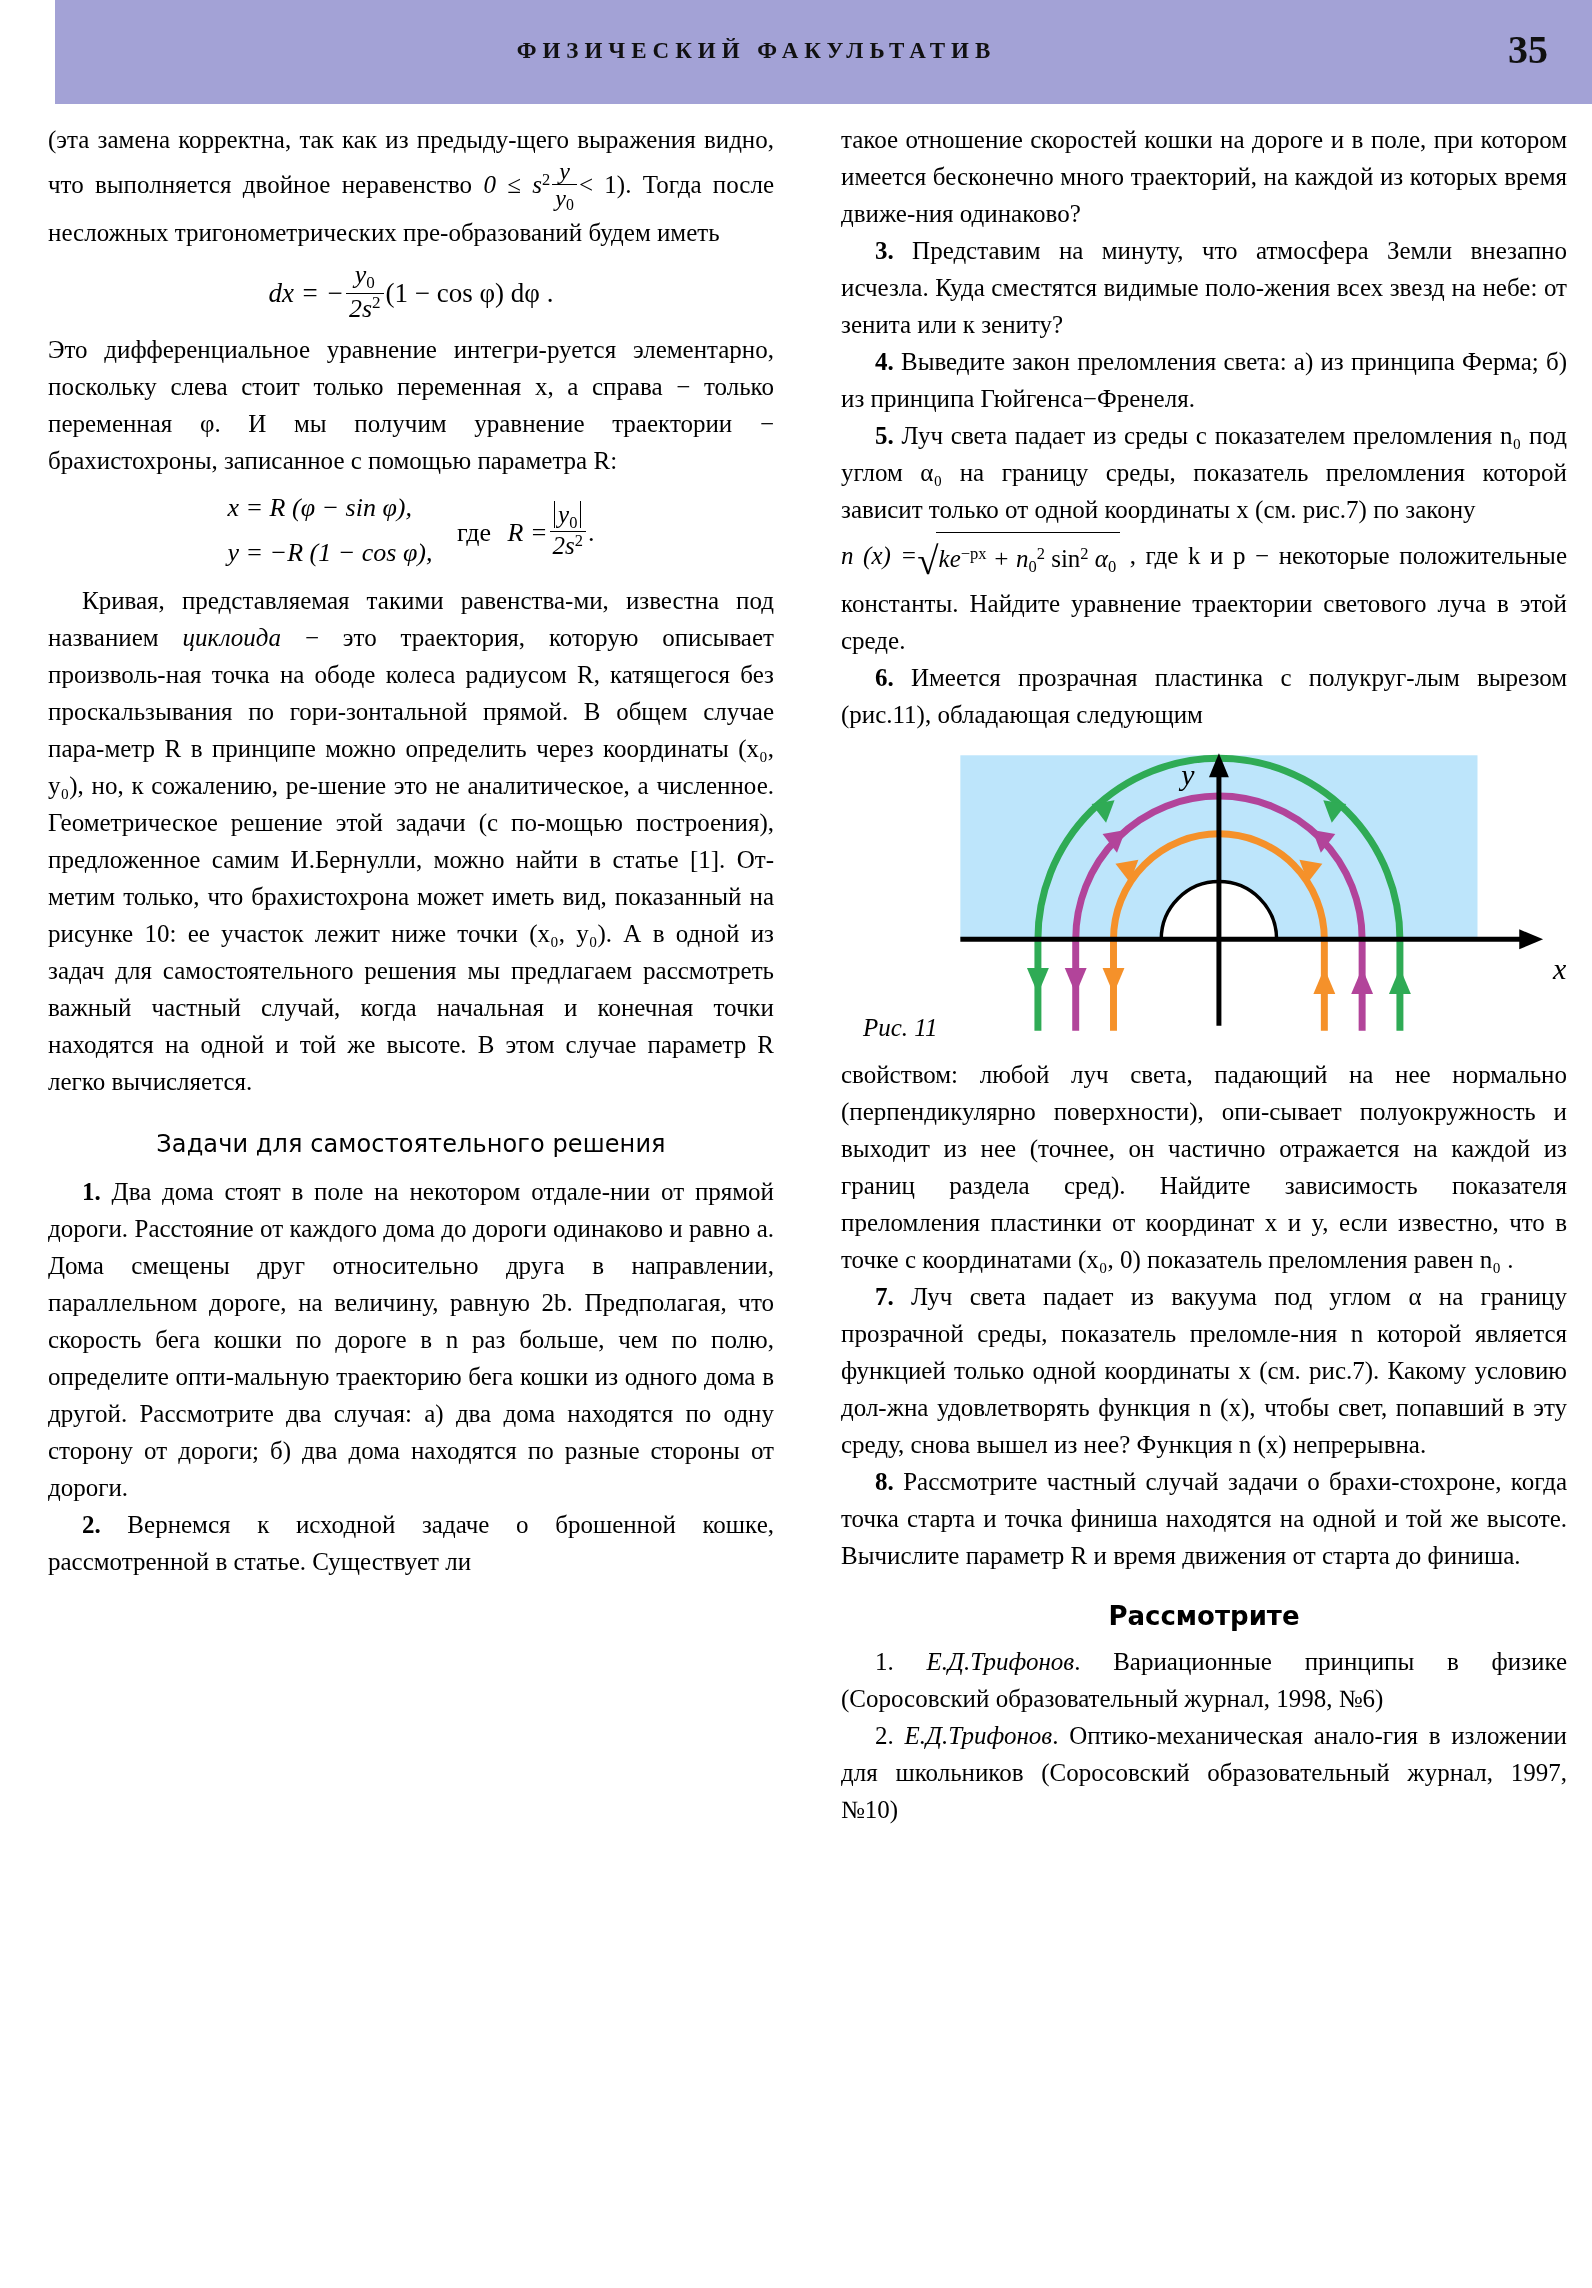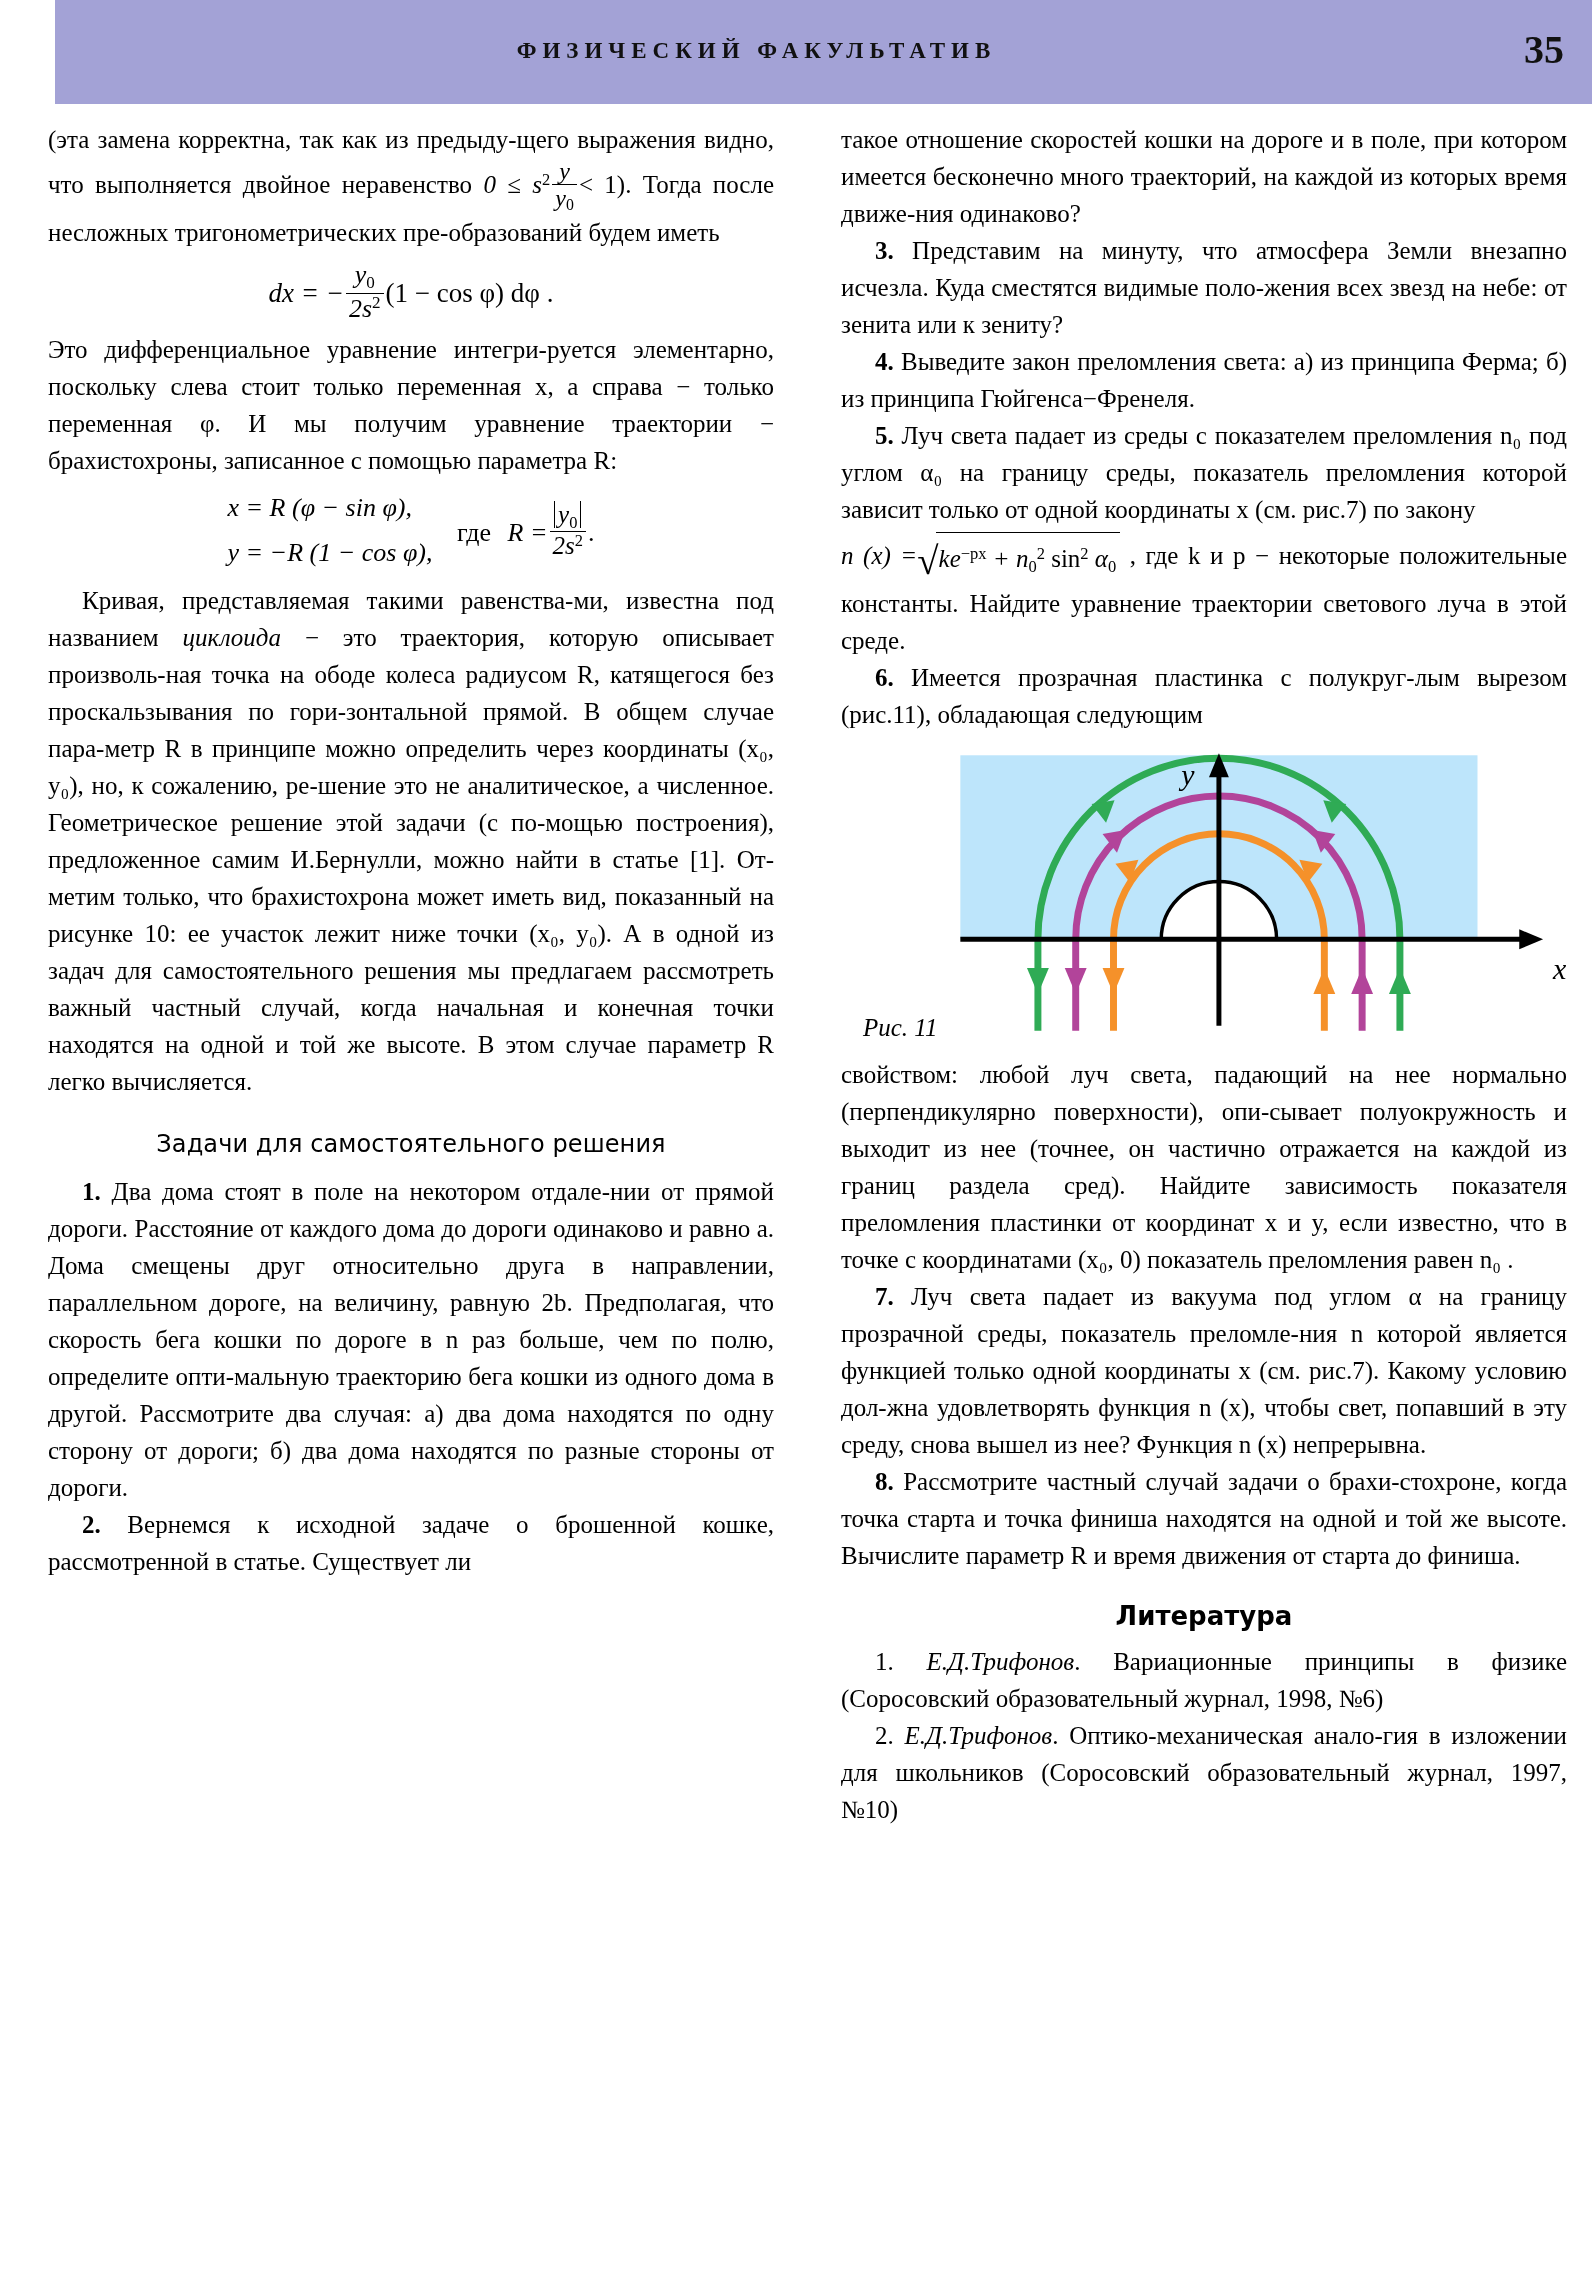--- a/index.html
+++ b/index.html
@@ -31,21 +31,21 @@
     width: 1403px;
     text-align: center;
     font-family: "Liberation Serif", "DejaVu Serif", serif;
     font-weight: 700;
     font-size: 23px;
     letter-spacing: 6px;
     color: #111;
   }
   .header-page-number {
     position: absolute;
-    right: 28px;
+    right: 44px;
     top: 26px;
     font-family: "Liberation Serif", "DejaVu Serif", serif;
     font-weight: 700;
     font-size: 40px;
     color: #111;
   }
 
   
   .col {
     position: absolute;
@@ -254,20 +254,20 @@
     </svg>
     <div class="fig-caption">Рис. 11</div>
   </div>
 
   <p>свойством: любой луч света, падающий на нее нормально (перпендикулярно поверхности), опи-сывает полуокружность и выходит из нее (точнее, он частично отражается на каждой из границ раздела сред). Найдите зависимость показателя преломления пластинки от координат x и y, если известно, что в точке с координатами (x₀, 0) показатель преломления равен n₀ .</p>
 
   <p class="indent"><span class="num">7.</span><span> Луч света падает из вакуума под углом α на границу прозрачной среды, показатель преломле-ния n которой является функцией только одной координаты x (см. рис.7). Какому условию дол-жна удовлетворять функция n (x), чтобы свет, попавший в эту среду, снова вышел из нее? Функция n (x) непрерывна.</span></p>
 
   <p class="indent"><span class="num">8.</span><span> Рассмотрите частный случай задачи о брахи-стохроне, когда точка старта и точка финиша находятся на одной и той же высоте. Вычислите параметр R и время движения от старта до финиша.</span></p>
 
-  <div class="lit-heading">Литература</div>
+  <div class="lit-heading">Рассмотрите</div>
 
   <p class="indent"><span>1. </span><span class="it">Е.Д.Трифонов</span><span>. Вариационные принципы в физике (Соросовский образовательный журнал, 1998, №6)</span></p>
 
   <p class="indent"><span>2. </span><span class="it">Е.Д.Трифонов</span><span>. Оптико-механическая анало-гия в изложении для школьников (Соросовский образовательный журнал, 1997, №10)</span></p>
 
 </div>
 
 
 </body></html>

